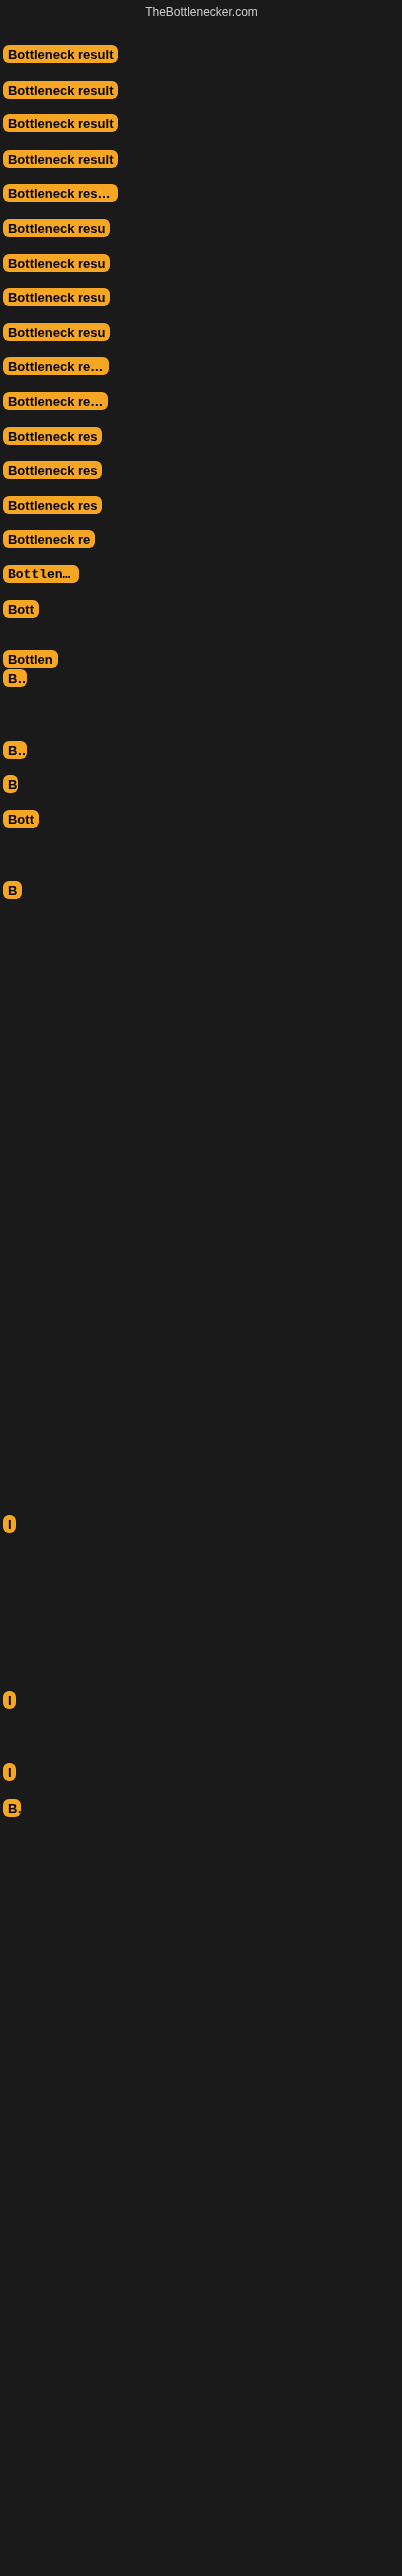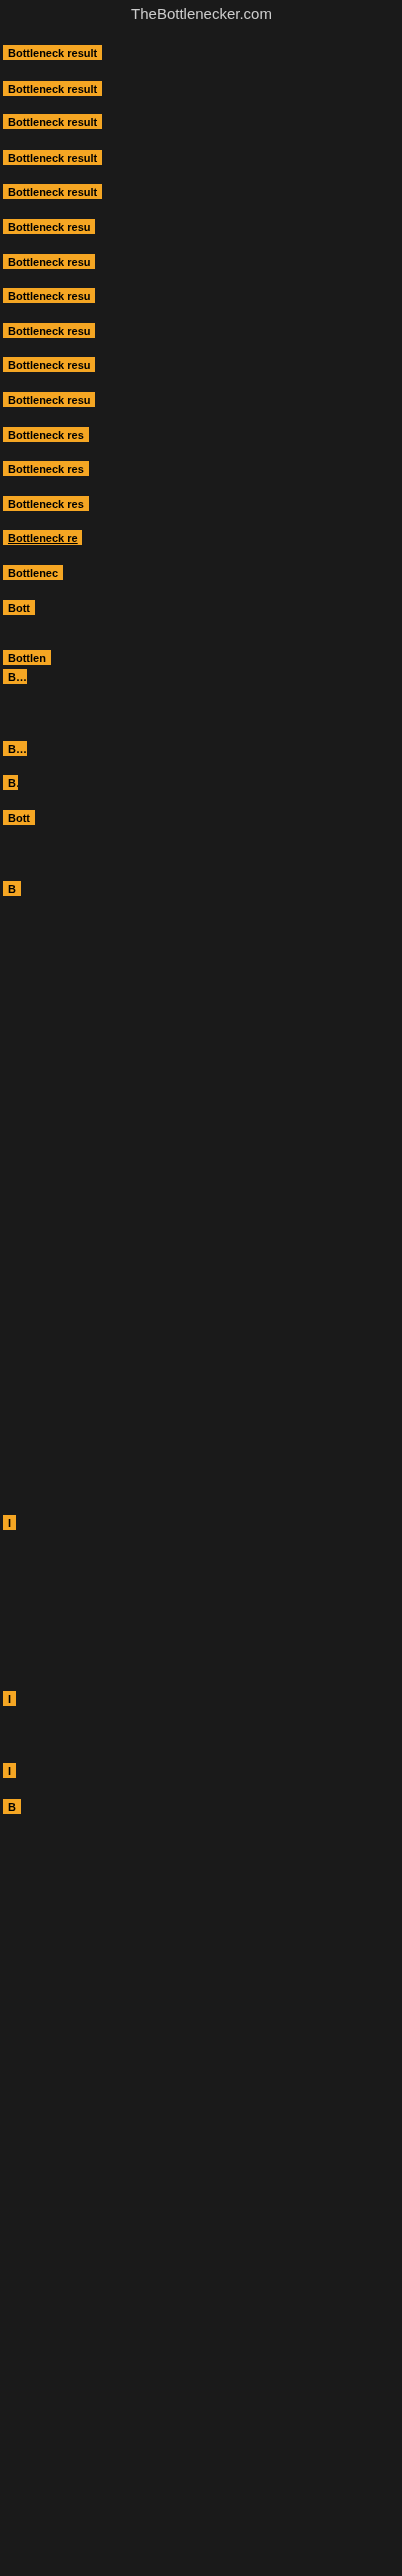--- a/index.html
+++ b/index.html
@@ -10,32 +10,32 @@
     body {
       width: 403px;
       min-height: 2576px;
       background-color: #1a1a1a;
       font-family: Arial, sans-serif;
       position: relative;
     }
     .site-title {
       text-align: center;
       color: #cccccc;
-      font-size: 15px;
+      font-size: 12px;
       padding: 4.8px 0;
       background: #1a1a1a;
     }
     .badge {
       display: inline-block;
       background-color: #f5a623;
       color: #000;
-      font-size: 11px;
+      font-size: 13px;
       font-weight: bold;
       padding: 1.6px 4.8px;
-      border-radius: 0;
+      border-radius: 6px;
       white-space: nowrap;
       overflow: hidden;
       text-overflow: ellipsis;
     }
     .row {
       position: absolute;
       left: 3.2px;
     }
   </style>
 </head>
@@ -52,22 +52,22 @@
 <div class="row" style="top: 184px;"><span class="badge" style="max-width: 115px;">Bottleneck result</span></div>
 <div class="row" style="top: 219px;"><span class="badge" style="max-width: 113px;">Bottleneck resu</span></div>
 <div class="row" style="top: 254px;"><span class="badge" style="max-width: 111px;">Bottleneck resu</span></div>
 <div class="row" style="top: 288px;"><span class="badge" style="max-width: 109px;">Bottleneck resu</span></div>
 <div class="row" style="top: 323px;"><span class="badge" style="max-width: 108px;">Bottleneck resu</span></div>
 <div class="row" style="top: 357px;"><span class="badge" style="max-width: 106px;">Bottleneck resu</span></div>
 <div class="row" style="top: 392px;"><span class="badge" style="max-width: 105px;">Bottleneck resu</span></div>
 <div class="row" style="top: 427px;"><span class="badge" style="max-width: 103px;">Bottleneck res</span></div>
 <div class="row" style="top: 461px;"><span class="badge" style="max-width: 101px;">Bottleneck res</span></div>
 <div class="row" style="top: 496px;"><span class="badge" style="max-width: 100px;">Bottleneck res</span></div>
-<div class="row" style="top: 530px;"><span class="badge" style="max-width: 97px; text-decoration: underline;">Bottleneck re</span></div>
-<div class="row" style="top: 565px;"><span class="badge" style="max-width: 76px;">Bottlenec</span></div>
+<div class="row" style="top: 530px;"><span class="badge" style="max-width: 97px;">Bottleneck re</span></div>
+<div class="row" style="top: 565px; font-family: Liberation Mono, monospace;"><span class="badge" style="max-width: 76px;">Bottlenec</span></div>
 <div class="row" style="top: 600px;"><span class="badge" style="max-width: 44px;">Bott</span></div>
 <div class="row" style="top: 634px; margin-top: 16px;"><span class="badge" style="max-width: 60px;">Bottlen</span></div>
 <div class="row" style="top: 669px;"><span class="badge" style="max-width: 24px;">Bo</span></div>
 <div class="row" style="top: 741px;"><span class="badge" style="max-width: 24px;">Bo</span></div>
 <div class="row" style="top: 775px;"><span class="badge" style="max-width: 14.5px;">B</span></div>
 <div class="row" style="top: 810px;"><span class="badge" style="max-width: 40px;">Bott</span></div>
 <div class="row" style="top: 881px;"><span class="badge" style="max-width: 20px;">B</span></div>
 <div class="row" style="top: 1515px;"><span class="badge" style="max-width: 14.5px;">I</span></div>
 <div class="row" style="top: 1691px;"><span class="badge" style="max-width: 14.5px;">I</span></div>
 <div class="row" style="top: 1763px;"><span class="badge" style="max-width: 14.5px;">I</span></div>

